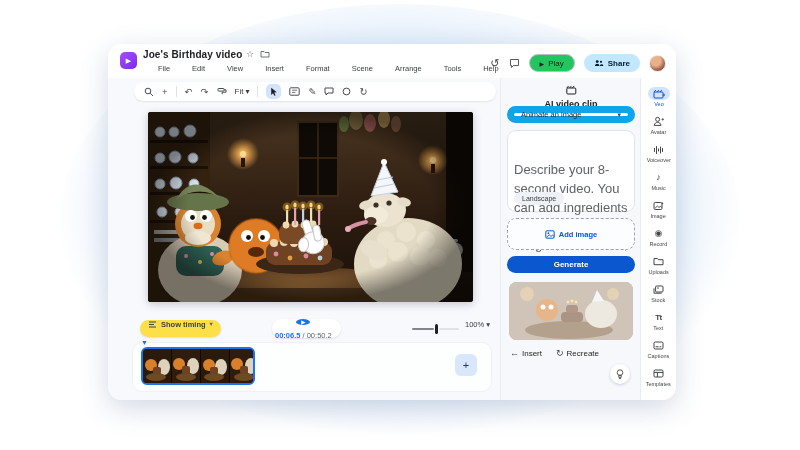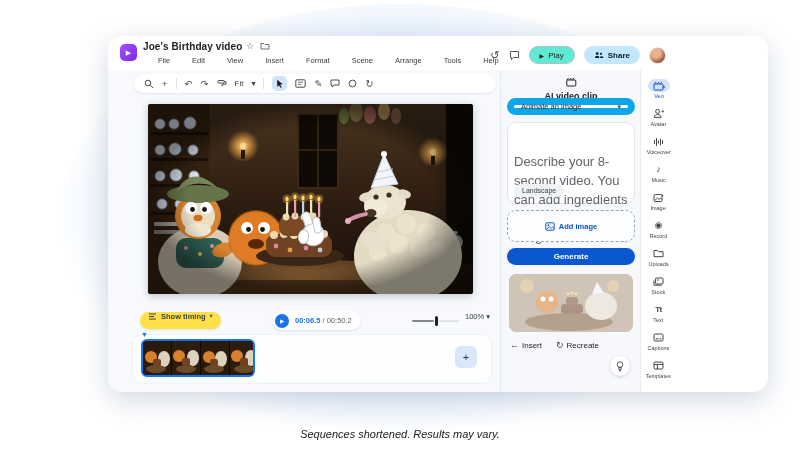--- a/index.html
+++ b/index.html
@@ -2,63 +2,63 @@
 <html><head>
 <meta charset="utf-8">
 <style>
   * { margin:0; padding:0; box-sizing:border-box; }
   html,body { width:800px; height:450px; background:#ffffff; overflow:hidden;
     font-family:"Liberation Sans","DejaVu Sans",sans-serif; }
   .stage { position:relative; width:800px; height:450px; }
   .glow { position:absolute; left:60px; top:4px; width:680px; height:430px;
     background:radial-gradient(ellipse at 50% 48%, rgba(168,204,245,.85) 0%, rgba(185,214,246,.55) 45%, rgba(205,226,248,0) 72%);
     border-radius:50%; }
-  .window { position:absolute; left:108px; top:36px; width:660px; height:356px;
+  .window { position:absolute; left:108px; top:44px; width:568px; height:356px;
     background:#fff; border-radius:14px; box-shadow:0 8px 28px rgba(50,80,130,.22); overflow:hidden; }
 
   
   .hdr { position:absolute; left:0; top:0; width:568px; height:34px; background:#fff; }
   .logo { position:absolute; left:12px; top:8px; width:17px; height:17px; border-radius:5px;
     background:linear-gradient(135deg,#a64dff,#7c2ae8); color:#fff; font-size:7px;
     display:flex; align-items:center; justify-content:center; }
   .doc-title { position:absolute; left:35px; top:5px; font-size:10px; color:#202124; font-weight:bold; letter-spacing:.1px; }
   .title-icons { position:absolute; left:138px; top:5px; font-size:9px; color:#5f6368; display:flex; gap:6px; align-items:center;}
   .menubar { position:absolute; left:35px; top:20px; display:flex; gap:7px; font-size:7.5px; color:#3c4043; }
   .menubar span { cursor:default;padding-left:15px; }
   .hdr-right { position:absolute; right:10px; top:10px; display:flex; align-items:center; gap:9px; }
   .hicon { font-size:11px; color:#444746; line-height:1; }
   .pill-btn { display:flex; align-items:center; gap:4px; height:18px; padding:0 10px;
     border-radius:10px; font-size:8px; color:#1f1f1f; }
-  .play-btn { border:1px solid #b9bdc4; background:#5eead4; }
+  .play-btn { border:1px solid #b9bdc4; background:#22c55e; }
   .share-btn { background:#c2e7ff; color:#001d35; font-weight:bold; }
   .avatar { width:17px; height:17px; border-radius:50%;
     background:radial-gradient(circle at 38% 32%, #e9b08a 0 35%, #9c5a44 70%, #5e3328 100%);
     border:1px solid #e3e6ea; }
 
   
   .canvas-region { position:absolute; left:0; top:34px; width:392px; height:322px; background:#f7f9fd; }
   .toolbar { position:absolute; left:26px; top:4px; width:362px; height:19px; background:#fff;
     border-radius:10px; box-shadow:0 1px 2px rgba(20,40,80,.10); display:flex; align-items:center;
     gap:8px; padding:0 10px; color:#474b50; }
   .tb-glyph { font-size:9.5px; line-height:1; }
   .tb-div { width:1px; height:11px; background:#dde1e7; }
-  .tb-fit { display:flex; align-items:center; gap:8px; font-size:8px; color:#3c4043; }
+  .tb-fit { display:flex; align-items:center; gap:2px; font-size:8px; color:#3c4043; }
   .tb-active { width:15px; height:15px; background:#d3e3fd; border-radius:5px; display:flex; align-items:center; justify-content:center; }
   .tb-svg { display:block; }
 
   .frame { position:absolute; left:40px; top:34px; width:325px; height:190px; border-radius:3px;
     overflow:hidden; box-shadow:0 2px 8px rgba(30,40,60,.25); background:#241811; }
 
   
   .controls { position:absolute; left:0; top:240px; width:392px; height:22px; }
   .timing-btn { position:absolute; left:32px; top:2px; height:17px; padding:0 8px; background:#fde047;
     border-radius:9px; box-shadow:0 1px 2px rgba(20,40,80,.12); display:flex; align-items:flex-start; gap:4px;
     font-size:7.5px; color:#3c4043;font-weight:bold; }
   .time-pill { position:absolute; left:164px; top:1px; height:19px; padding:0 9px 0 3px; background:#fff;
-    border-radius:10px; box-shadow:0 1px 2px rgba(20,40,80,.12); display:flex; align-items:center; gap:6px; }
+    border-radius:10px; box-shadow:0 1px 2px rgba(20,40,80,.12); display:flex; align-items:center; gap:6px;flex-direction:column; }
   .play-circle { width:14px; height:14px; border-radius:50%; background:#1a73e8; color:#fff;
     font-size:5.5px; display:flex; align-items:center; justify-content:center; }
   .time-txt { font-size:7.5px; }
   .t-cur { color:#1a73e8; font-weight:bold; }
   .t-tot { color:#5f6368; }
   .zoomer { position:absolute; left:304px; top:6px; display:flex; align-items:center; }
   .z-line-a { width:22px; height:2px; background:#80868b; border-radius:1px; }
   .z-handle { width:3px; height:10px; background:#202124; border-radius:1.5px; margin:0 1px; }
   .z-line-b { width:20px; height:2px; background:#dfe3e8; border-radius:1px; }
   .z-label { position:absolute; left:357px; top:2px; font-size:7.5px; color:#3c4043; display:flex; gap:2px; align-items:center;}
@@ -630,14 +630,13 @@
               <rect x="1" y="1" width="9" height="7" rx="1.2" fill="none" stroke="#444746" stroke-width="1"></rect>
               <path d="M1 3.4h9M4.4 3.4V8" stroke="#444746" stroke-width="1"></path>
             </svg>
           </div>
         <div class="sb-label">Templates</div>
       </div>
     </div>
 
   </div>
 
-  <div class="caption">Sequences shortened. Results may vary.</div>
 </div>
 
 </body></html>

